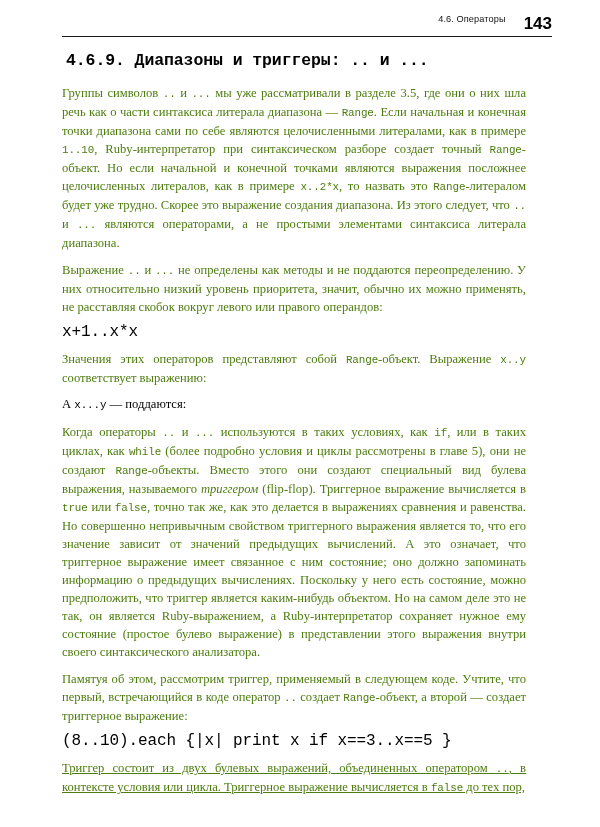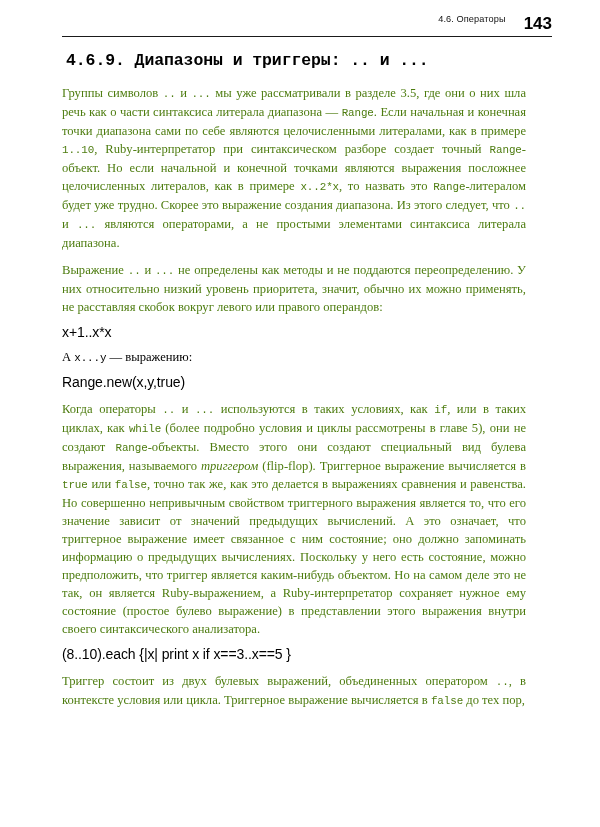--- a/index.html
+++ b/index.html
@@ -95,35 +95,35 @@
   p.para {
     margin: 0 12px 9px 0;
     font-family: "Liberation Serif", "DejaVu Serif", serif;
     font-size: 12.6px;
     line-height: 18px;
     text-align: justify;
     text-justify: inter-word;
     hyphens: manual;
     color: #4d7c0f;
   }
-  p.para:last-child { margin-bottom: 0; }
+  p.para:last-child { margin-bottom: 0; text-decoration: underline; }
 
   
   code, .mono {
     font-family: "Liberation Mono", "DejaVu Sans Mono", monospace;
     font-size: 10.9px;
     letter-spacing: -0.1px;
   }
   .it { font-style: italic; }
 
   
   pre.codeline {
     margin: 10px 0 11px 0;
-    font-family: Liberation Sans, sans-serif;
-    font-size: 14px;
+    font-family: Liberation Mono, monospace;
+    font-size: 16px;
     line-height: 13px;
     letter-spacing: -0.1px;
     white-space: pre;
     color: #000;
   }
   .mixline {
     margin: 10px 0 11px 0;
     font-family: "Liberation Serif", "DejaVu Serif", serif;
     font-size: 12.6px;
     line-height: 14px;
@@ -144,28 +144,29 @@
   <h2 class="sec-title">4.6.9. Диапазоны и триггеры: .. и ...</h2>
 
   <div class="column">
 
     <p class="para"><span>Группы символов </span><code>..</code><span> и </span><code>...</code><span> мы уже рассматривали в разделе 3.5, где они о них шла речь как о части синтаксиса литерала диапазона — </span><code>Range</code><span>. Если начальная и конечная точки диапазона сами по себе являются целочисленными литералами, как в примере </span><code>1..10</code><span>, Ruby-интерпретатор при синтаксическом разборе создает точный </span><code>Range</code><span>-объект. Но если начальной и конечной точками являются выражения посложнее целочисленных литералов, как в примере </span><code>x..2*x</code><span>, то назвать это </span><code>Range</code><span>-литералом будет уже трудно. Скорее это выражение создания диапазона. Из этого следует, что </span><code>..</code><span> и </span><code>...</code><span> являются операторами, а не простыми элементами синтаксиса литерала диапазона.</span></p>
 
     <p class="para"><span>Выражение </span><code>..</code><span> и </span><code>...</code><span> не определены как методы и не поддаются переопределению. У них относительно низкий уровень приоритета, значит, обычно их можно применять, не расставляя скобок вокруг левого или правого операндов:</span></p>
 
     <pre class="codeline">x+1..x*x</pre>
 
+    <p class="para"><span>Значения этих операторов представляют собой </span><code>Range</code><span>-объект. Выражение </span><code>x..y</code><span> соответствует выражению:</span></p>
 
 
-    <div class="mixline"><span>А </span><code>x...y</code><span> — выражению:</span></div>
+    <div class="mixline"><span>А </span><code>x...y</code><span> — поддаются:</span></div>
 
-    <pre class="codeline">Range.new(x,y,true)</pre>
 
 
     <p class="para"><span>Когда операторы </span><code>..</code><span> и </span><code>...</code><span> используются в таких условиях, как </span><code>if</code><span>, или в таких циклах, как </span><code>while</code><span> (более подробно условия и циклы рассмотрены в главе 5), они не создают </span><code>Range</code><span>-объекты. Вместо этого они создают специальный вид булева выражения, называемого </span><span class="it">триггером</span><span> (flip-flop). Триггерное выражение вычисляется в </span><code>true</code><span> или </span><code>false</code><span>, точно так же, как это делается в выражениях сравнения и равенства. Но совершенно непривычным свойством триггерного выражения является то, что его значение зависит от значений предыдущих вычислений. А это означает, что триггерное выражение имеет связанное с ним состояние; оно должно запоминать информацию о предыдущих вычислениях. Поскольку у него есть состояние, можно предположить, что триггер является каким-нибудь объектом. Но на самом деле это не так, он является Ruby-выражением, а Ruby-интерпретатор сохраняет нужное ему состояние (простое булево выражение) в представлении этого выражения внутри своего синтаксического анализатора.</span></p>
 
+    <p class="para"><span>Памятуя об этом, рассмотрим триггер, применяемый в следующем коде. Учтите, что первый, встречающийся в коде оператор </span><code>..</code><span> создает </span><code>Range</code><span>-объект, а второй — создает триггерное выражение:</span></p>
 
     <pre class="codeline">(8..10).each {|x| print x if x==3..x==5 }</pre>
 
     <p class="para"><span>Триггер состоит из двух булевых выражений, объединенных оператором </span><code>..</code><span>, в контексте условия или цикла. Триггерное выражение вычисляется в </span><code>false</code><span> до тех пор,</span></p>
 
   </div>
 </div>
 
 </body></html>

